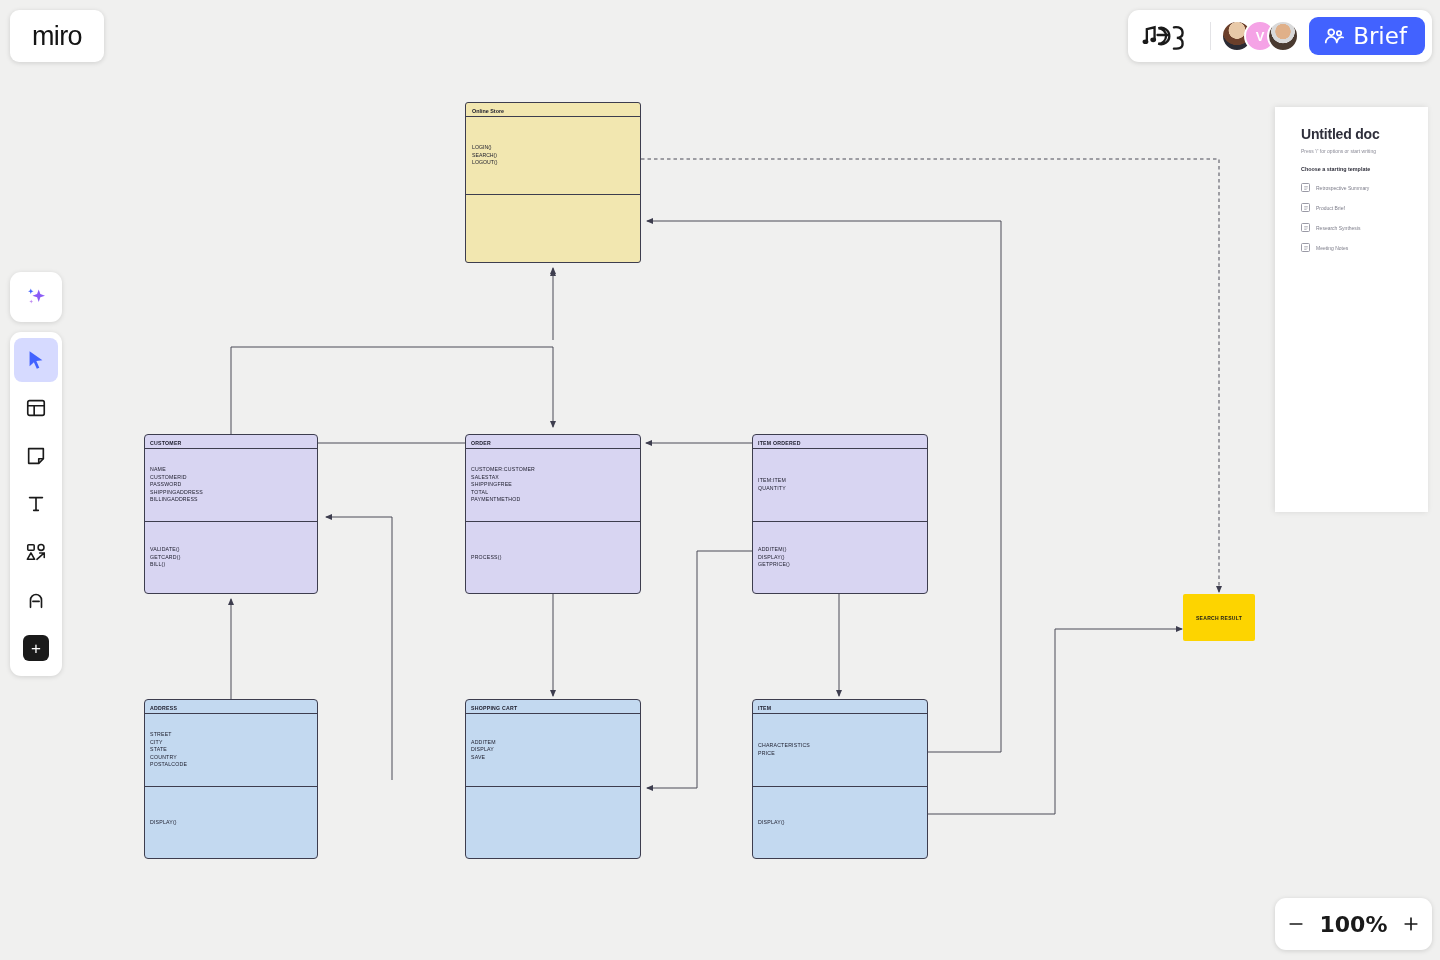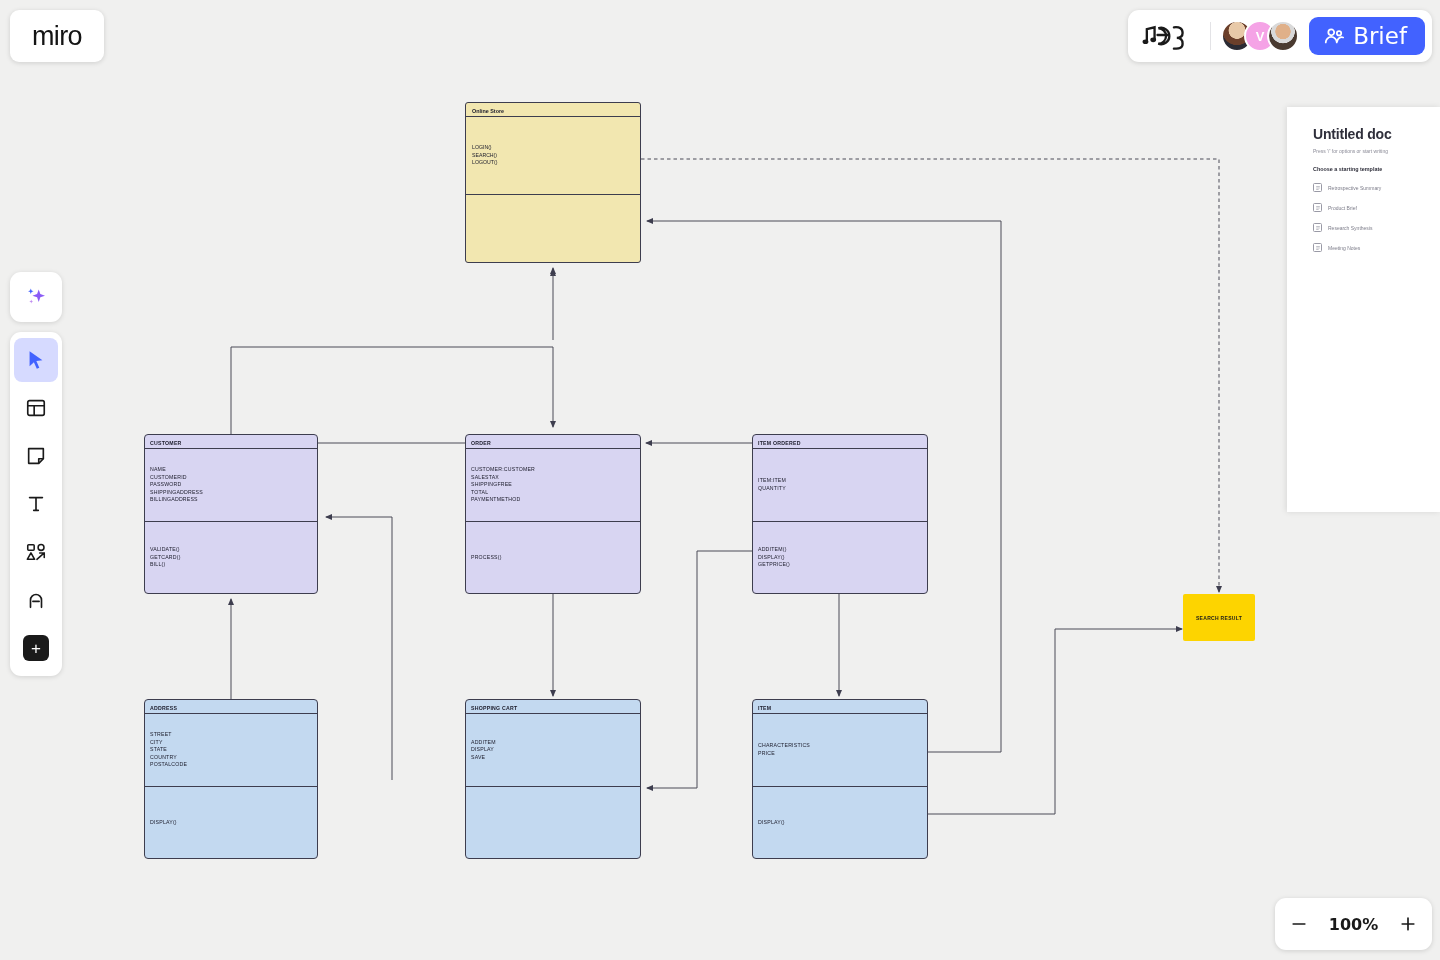--- a/index.html
+++ b/index.html
@@ -113,21 +113,21 @@
   }
   .tb-item.active { background: #d6daff; }
   .tb-plus {
     width: 26px; height: 26px; border-radius: 6px; background: #1a1a1a;
     display: flex; align-items: center; justify-content: center;
     color: #fff; font-size: 17px; line-height: 1; cursor: pointer;
   }
 
   
   .docpanel {
-    position: absolute; right: 0; top: 107px; width: 153px; height: 405px;
+    position: absolute; right: 12px; top: 107px; width: 153px; height: 405px;
     background: #fff; box-shadow: -1px 0 6px rgba(0,0,0,.10);
     padding: 19px 16px 0 26px;
   }
   .docpanel h1 { font-size: 14px; font-weight: 600; color: #2f2f3b; letter-spacing: -.2px; }
   .docpanel .hint { font-size: 5px; color: #8b8b97; margin-top: 6px; }
   .docpanel .choose { font-size: 5.4px; font-weight: 700; color: #2f2f3b; margin-top: 12px; }
   .tpl { display: flex; align-items: center; gap: 6px; margin-top: 11px; cursor: pointer; }
   .tpl .ic {
     width: 9px; height: 9px; border: .8px solid #9a9aa6; border-radius: 1.5px;
     display: flex; align-items: center; justify-content: center;
@@ -137,21 +137,21 @@
   
   .zoomctl {
     position: absolute; right: 8px; bottom: 10px; width: 157px; height: 52px;
     background: #fff; border-radius: 11px; box-shadow: 0 1px 5px rgba(0,0,0,.14);
     display: flex; align-items: center; justify-content: space-around;
   }
   .zoomctl .zbtn {
     width: 34px; height: 34px; display: flex; align-items: center; justify-content: center;
     cursor: pointer; color: #1a1a1a;
   }
-  .zoomctl .zval { font-size: 16px; font-weight: 600; color: #1a1a1a; font-family:"DejaVu Sans",sans-serif; }
+  .zoomctl .zval { font-size: 22px; font-weight: 600; color: #1a1a1a; font-family:"DejaVu Sans",sans-serif; }
 </style>
 </head>
 <body>
 
 <div id="app">
 
   <div id="canvas">
 
     <svg id="svg-wires" viewBox="0 0 1440 960" xmlns="http://www.w3.org/2000/svg">
       <defs>

